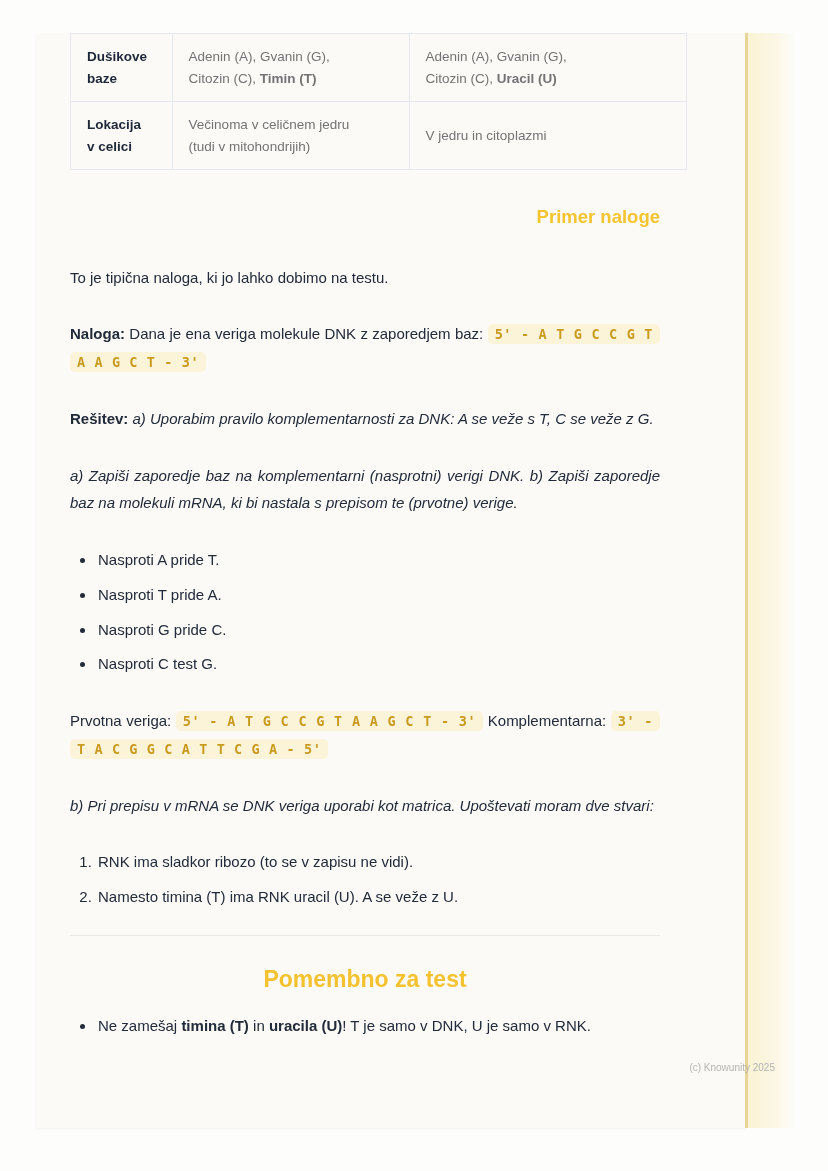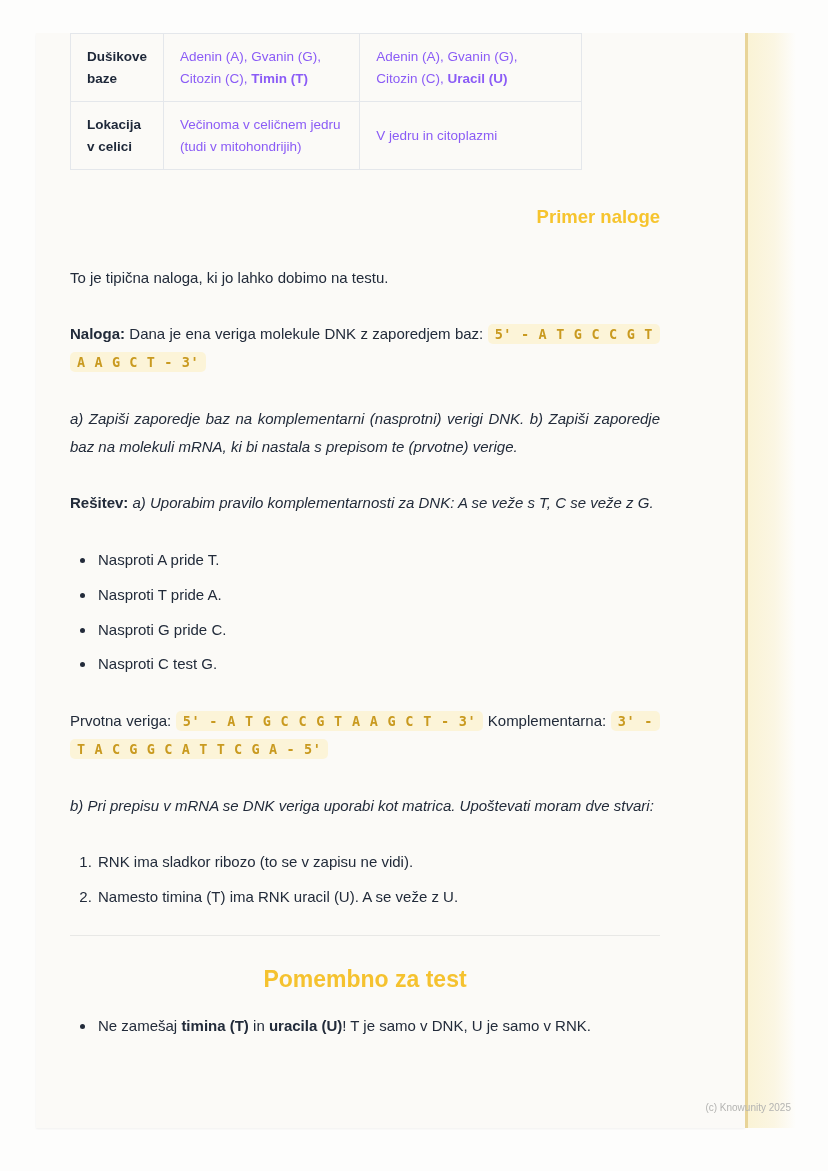--- a/index.html
+++ b/index.html
@@ -18,27 +18,27 @@
   .i{font-style:italic;}
   .nowrap{white-space:nowrap;}
   h2.gold{color:#f5c22f;font-size:23px;margin:22px 0 12px;font-weight:700;text-align:center;}
   h3.gold{color:#f6c42e;font-size:18.5px;margin:30px 0 10px;font-weight:700;text-align:right;}
   hr.div{border:none;border-top:1px solid #e8e8e6;margin:24px 0 0;}
   ul.blist,ol.nlist{margin:10px 0;padding-left:26px;}
   ul.blist li,ol.nlist li{margin-bottom:7px;padding-left:2px;}
   code.chip{font-family:"DejaVu Sans Mono",monospace;font-weight:700;font-size:13.5px;
     letter-spacing:0.6px;color:#c99a20;background:#fcf4d8;padding:2px 7px;border-radius:5px;
     -webkit-box-decoration-break:clone;box-decoration-break:clone;white-space:normal;}
-  table.cmp{border-collapse:collapse;width:512px;margin:0;}
+  table.cmp{border-collapse:collapse;width:617px;margin:0;}
   table.cmp td,table.cmp th{border:1px solid #e4e7eb;padding:12px 16px;font-size:13.5px;
-    line-height:1.6;vertical-align:middle;text-align:left;color:#8b5cf6;}
+    line-height:1.6;vertical-align:middle;text-align:left;color:#737373;}
   table.cmp th{font-weight:700;color:#1d2738;}
   tr.shaded{background:#f6f8fa;}
-  .wm{position:absolute;left:0;top:1102px;width:775px;text-align:right;font-size:10px;
-    color:#b4b4b2;z-index:3;margin-left:16px;}
+  .wm{position:absolute;left:0;top:1062px;width:775px;text-align:right;font-size:10px;
+    color:#b4b4b2;z-index:3;}
 </style>
 </head>
 <body>
 
 <div class="page"></div>
 <div class="stripe"></div>
 
 <div class="content">
   <table class="cmp">
     <colgroup>
@@ -56,22 +56,22 @@
           <th><span>Lokacija</span><br><span>v celici</span></th>
           <td><span class="">Večinoma v celičnem jedru</span><br><span class="">(tudi v mitohondrijih)</span></td>
           <td><span class="">V jedru in citoplazmi</span></td>
         </tr>
       </tbody>
   </table>
   <div id="blocks">
       <h3 class="gold">Primer naloge</h3>
       <p class=""><span class="">To je tipična naloga, ki jo lahko dobimo na testu.</span></p>
       <p class="justify "><span class="b">Naloga:</span><span class=""> Dana je ena veriga molekule DNK z zaporedjem baz: </span><code class="chip">5' - A T G C C G T A A G C T - 3'</code></p>
+      <p class="justify "><span class="b">Rešitev:</span><span class="i"> a) Uporabim pravilo komplementarnosti za DNK: A se veže s T, C se veže z G.</span></p>
       <p class="justify italic"><span class="">a) Zapiši zaporedje baz na komplementarni (nasprotni) verigi DNK. b) Zapiši zaporedje baz na molekuli mRNA, ki bi nastala s prepisom te (prvotne) verige.</span></p>
-      <p class="justify "><span class="b">Rešitev:</span><span class="i"> a) Uporabim pravilo komplementarnosti za DNK: A se veže s T, C se veže z G.</span></p>
       <ul class="blist">
         <li><span class="">Nasproti A pride T.</span></li>
         <li><span class="">Nasproti T pride A.</span></li>
         <li><span class="">Nasproti G pride C.</span></li>
         <li><span class="">Nasproti C test G.</span></li>
       </ul>
       <p class="justify "><span class="">Prvotna veriga: </span><code class="chip">5' - A T G C C G T A A G C T - 3'</code><span class=""> Komplementarna: </span><code class="chip">3' - T A C G G C A T T C G A - 5'</code></p>
       <p class="justify italic"><span class="">b) Pri prepisu v mRNA se DNK veriga uporabi kot matrica. Upoštevati moram dve stvari:</span></p>
       <ol class="nlist">
         <li><span class="">RNK ima sladkor ribozo (to se v zapisu ne vidi).</span></li>

